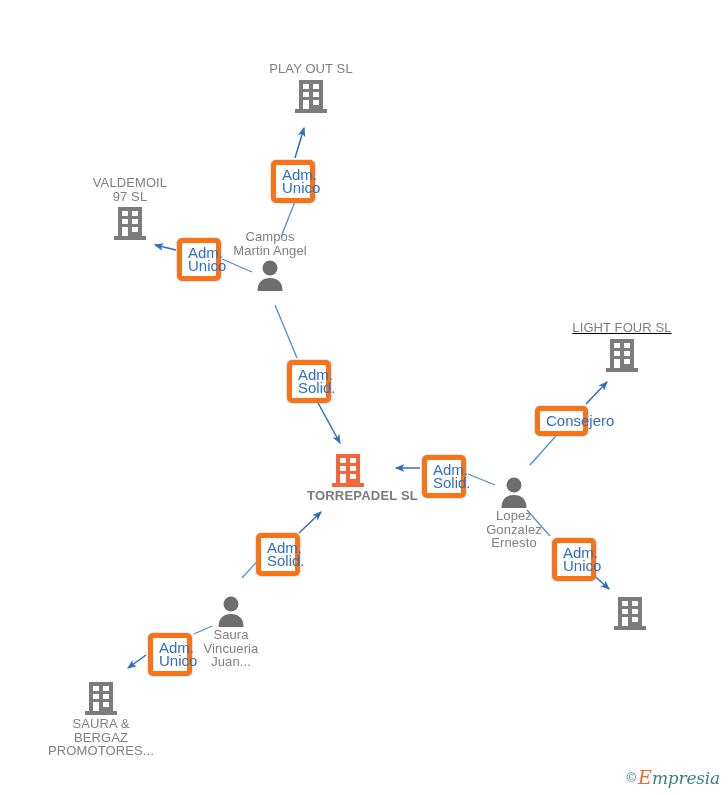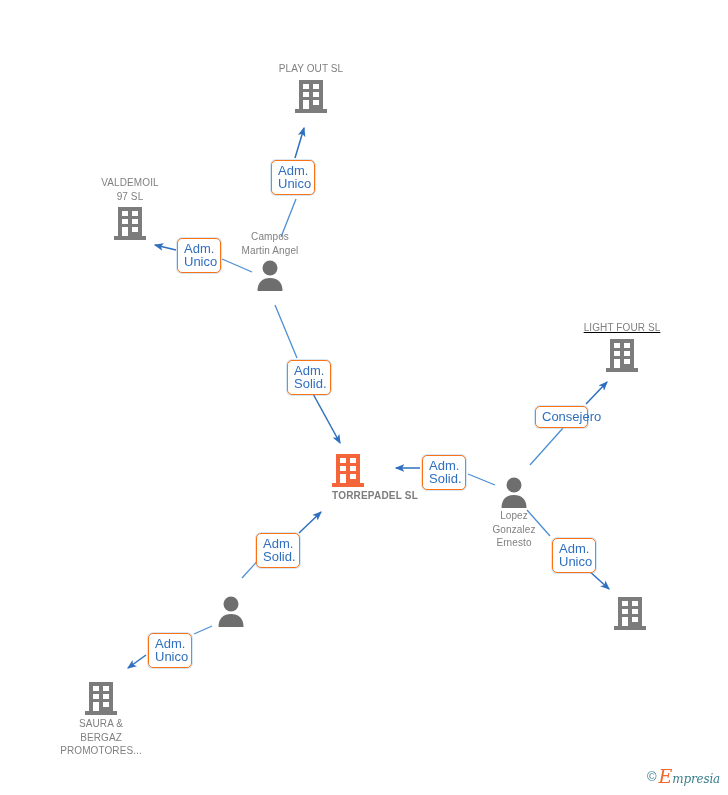--- a/index.html
+++ b/index.html
@@ -33,46 +33,46 @@
     text-align: center;
     z-index: 3;
   }
   .node .glyph {
     display: block;
     margin: 0 auto;
     line-height: 0;
   }
   .node .caption {
     display: block;
-    font-size: 10px;
+    font-size: 13px;
     line-height: 13.5px;
     color: #808080;
     letter-spacing: 0.1px;
     margin-top: 1px;
     white-space: pre-line;
   }
   .node.company-main .caption {
     font-weight: bold;
     color: #7c7c7c;
     letter-spacing: 0.2px;
     text-align: right;
   }
   
   .node.cap-top .caption { margin-top: 0; margin-bottom: 2px; }
 
   
   .rel {
     position: absolute;
     z-index: 5;
     box-sizing: border-box;
-    border: 1px solid #f97316;
+    border: 5px solid #f97316;
     border-radius: 5px;
     background: #ffffff;
     color: #2f6fbf;
-    font-size: 13px;
+    font-size: 15px;
     line-height: 13px;
     text-align: center;
     padding: 3px 6px 4px 6px;
     white-space: pre-line;
     box-shadow: 0 0 0 1px rgba(140,185,230,0.35);
   }
 
   
   #watermark {
     position: absolute;
@@ -93,21 +93,21 @@
   #watermark .brand-e {
     color: #f0692f;
     font-family: "DejaVu Serif", serif;
     font-style: italic;
     font-size: 19px;
   }
   #watermark .brand-rest {
     color: #3c7f8c;
     font-family: "DejaVu Serif", serif;
     font-style: italic;
-    font-size: 12px;
+    font-size: 17px;
     letter-spacing: -0.2px;
   }
 </style>
 </head>
 <body>
 
 <div id="canvas">
 
   <svg id="edges" viewBox="0 0 728 795" width="728" height="795" xmlns="http://www.w3.org/2000/svg">
     <defs>
@@ -260,20 +260,23 @@
     </span>
   </div>
 
   <div class="node person" style="left:231px; top:595px;">
     <span class="glyph">
       <svg width="30" height="32" viewBox="0 0 30 32" xmlns="http://www.w3.org/2000/svg">
         <circle cx="15" cy="9" r="7.5" fill="#6e6e6e"></circle>
         <path d="M2.5,32 C2.5,23 7.5,19 15,19 C22.5,19 27.5,23 27.5,32 Z" fill="#6e6e6e"></path>
       </svg>
     </span>
+    <span class="caption">Saura
+Vincueria
+Juan...</span>
   </div>
 
   <div class="node company" style="left:101px; top:680px;">
     <span class="glyph">
       <svg width="32" height="36" viewBox="0 0 32 36" xmlns="http://www.w3.org/2000/svg">
         <rect x="4" y="2" width="24" height="29" fill="#7c7c7c"></rect>
         <rect x="0" y="31" width="32" height="4" fill="#7c7c7c"></rect>
         <rect x="8" y="6" width="6" height="5" fill="#ffffff"></rect>
         <rect x="18" y="6" width="6" height="5" fill="#ffffff"></rect>
         <rect x="8" y="14" width="6" height="5" fill="#ffffff"></rect>

